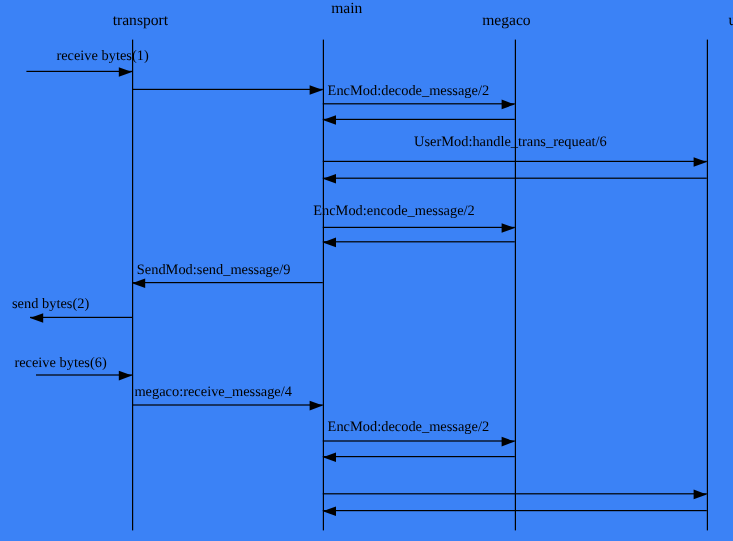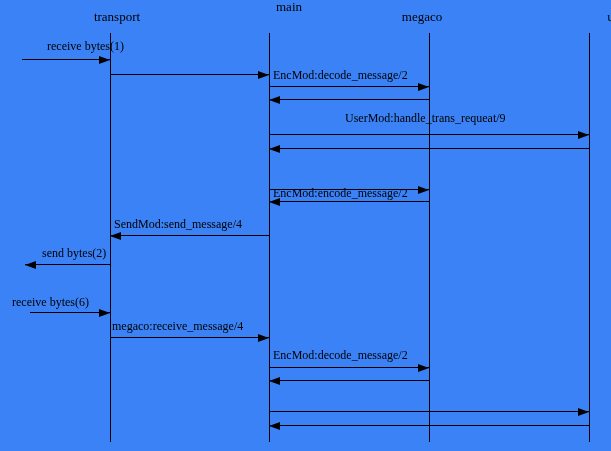--- a/index.html
+++ b/index.html
@@ -66,34 +66,34 @@
     <div class="msg-label" style="left: 15px; top: 40px; color: rgb(0, 0, 0); margin-left: 32px;">receive bytes(1)</div>
     <div class="msg-line" style="left: 110px; width: 159px; top: 74px; background: rgb(0, 0, 0);"></div>
     <div class="arrowhead right" style="top: 71px; left: 258px;"></div>
     <div class="msg-line" style="left: 269px; width: 160px; top: 86px; background: rgb(0, 0, 0);"></div>
     <div class="arrowhead right" style="top: 83px; left: 418px;"></div>
     <div class="msg-label" style="left: 273px; top: 69px; color: rgb(0, 0, 0);">EncMod:decode_message/2</div>
     <div class="msg-line" style="left: 269px; width: 160px; top: 99px; background: rgb(0, 0, 0);"></div>
     <div class="arrowhead left" style="top: 96px; left: 269px;"></div>
     <div class="msg-line" style="left: 269px; width: 320px; top: 134px; background: rgb(0, 0, 0);"></div>
     <div class="arrowhead right" style="top: 131px; left: 578px;"></div>
-    <div class="msg-label" style="left: 345px; top: 112px; color: rgb(0, 0, 0);">UserMod:handle_trans_requeat/9</div>
+    <div class="msg-label" style="left: 345px; top: 112px; color: rgb(0, 0, 0);">UserMod:handle_trans_requeat/6</div>
     <div class="msg-line" style="left: 269px; width: 320px; top: 148px; background: rgb(0, 0, 0);"></div>
     <div class="arrowhead left" style="top: 145px; left: 269px;"></div>
     <div class="msg-line" style="left: 269px; width: 160px; top: 189px; background: rgb(0, 0, 0);"></div>
     <div class="arrowhead right" style="top: 186px; left: 418px;"></div>
-    <div class="msg-label" style="left: 273px; top: 169px; color: rgb(0, 0, 0); margin-top: 18px;">EncMod:encode_message/2</div>
+    <div class="msg-label" style="left: 261px; top: 169px; color: rgb(0, 0, 0);">EncMod:encode_message/2</div>
     <div class="msg-line" style="left: 269px; width: 160px; top: 201px; background: rgb(0, 0, 0);"></div>
     <div class="arrowhead left" style="top: 198px; left: 269px;"></div>
     <div class="msg-line" style="left: 110px; width: 159px; top: 235px; background: rgb(0, 0, 0);"></div>
     <div class="arrowhead left" style="top: 232px; left: 110px;"></div>
-    <div class="msg-label" style="left: 114px; top: 218px; color: rgb(0, 0, 0);">SendMod:send_message/4</div>
+    <div class="msg-label" style="left: 114px; top: 218px; color: rgb(0, 0, 0);">SendMod:send_message/9</div>
     <div class="msg-line" style="left: 25px; width: 85px; top: 264px; background: rgb(0, 0, 0);"></div>
     <div class="arrowhead left" style="top: 261px; left: 25px;"></div>
-    <div class="msg-label" style="left: 10px; top: 247px; color: rgb(0, 0, 0); margin-left: 32px;">send bytes(2)</div>
+    <div class="msg-label" style="left: 10px; top: 247px; color: rgb(0, 0, 0);">send bytes(2)</div>
     <div class="msg-line" style="left: 30px; width: 80px; top: 312px; background: rgb(0, 0, 0);"></div>
     <div class="arrowhead right" style="top: 309px; left: 99px;"></div>
     <div class="msg-label" style="left: 12px; top: 296px; color: rgb(0, 0, 0);">receive bytes(6)</div>
     <div class="msg-line" style="left: 110px; width: 159px; top: 337px; background: rgb(0, 0, 0);"></div>
     <div class="arrowhead right" style="top: 334px; left: 258px;"></div>
     <div class="msg-label" style="left: 112px; top: 320px; color: rgb(0, 0, 0); text-align: right;">megaco:receive_message/4</div>
     <div class="msg-line" style="left: 269px; width: 160px; top: 367px; background: rgb(0, 0, 0);"></div>
     <div class="arrowhead right" style="top: 364px; left: 418px;"></div>
     <div class="msg-label" style="left: 273px; top: 349px; color: rgb(0, 0, 0);">EncMod:decode_message/2</div>
     <div class="msg-line" style="left: 269px; width: 160px; top: 380px; background: rgb(0, 0, 0);"></div>

